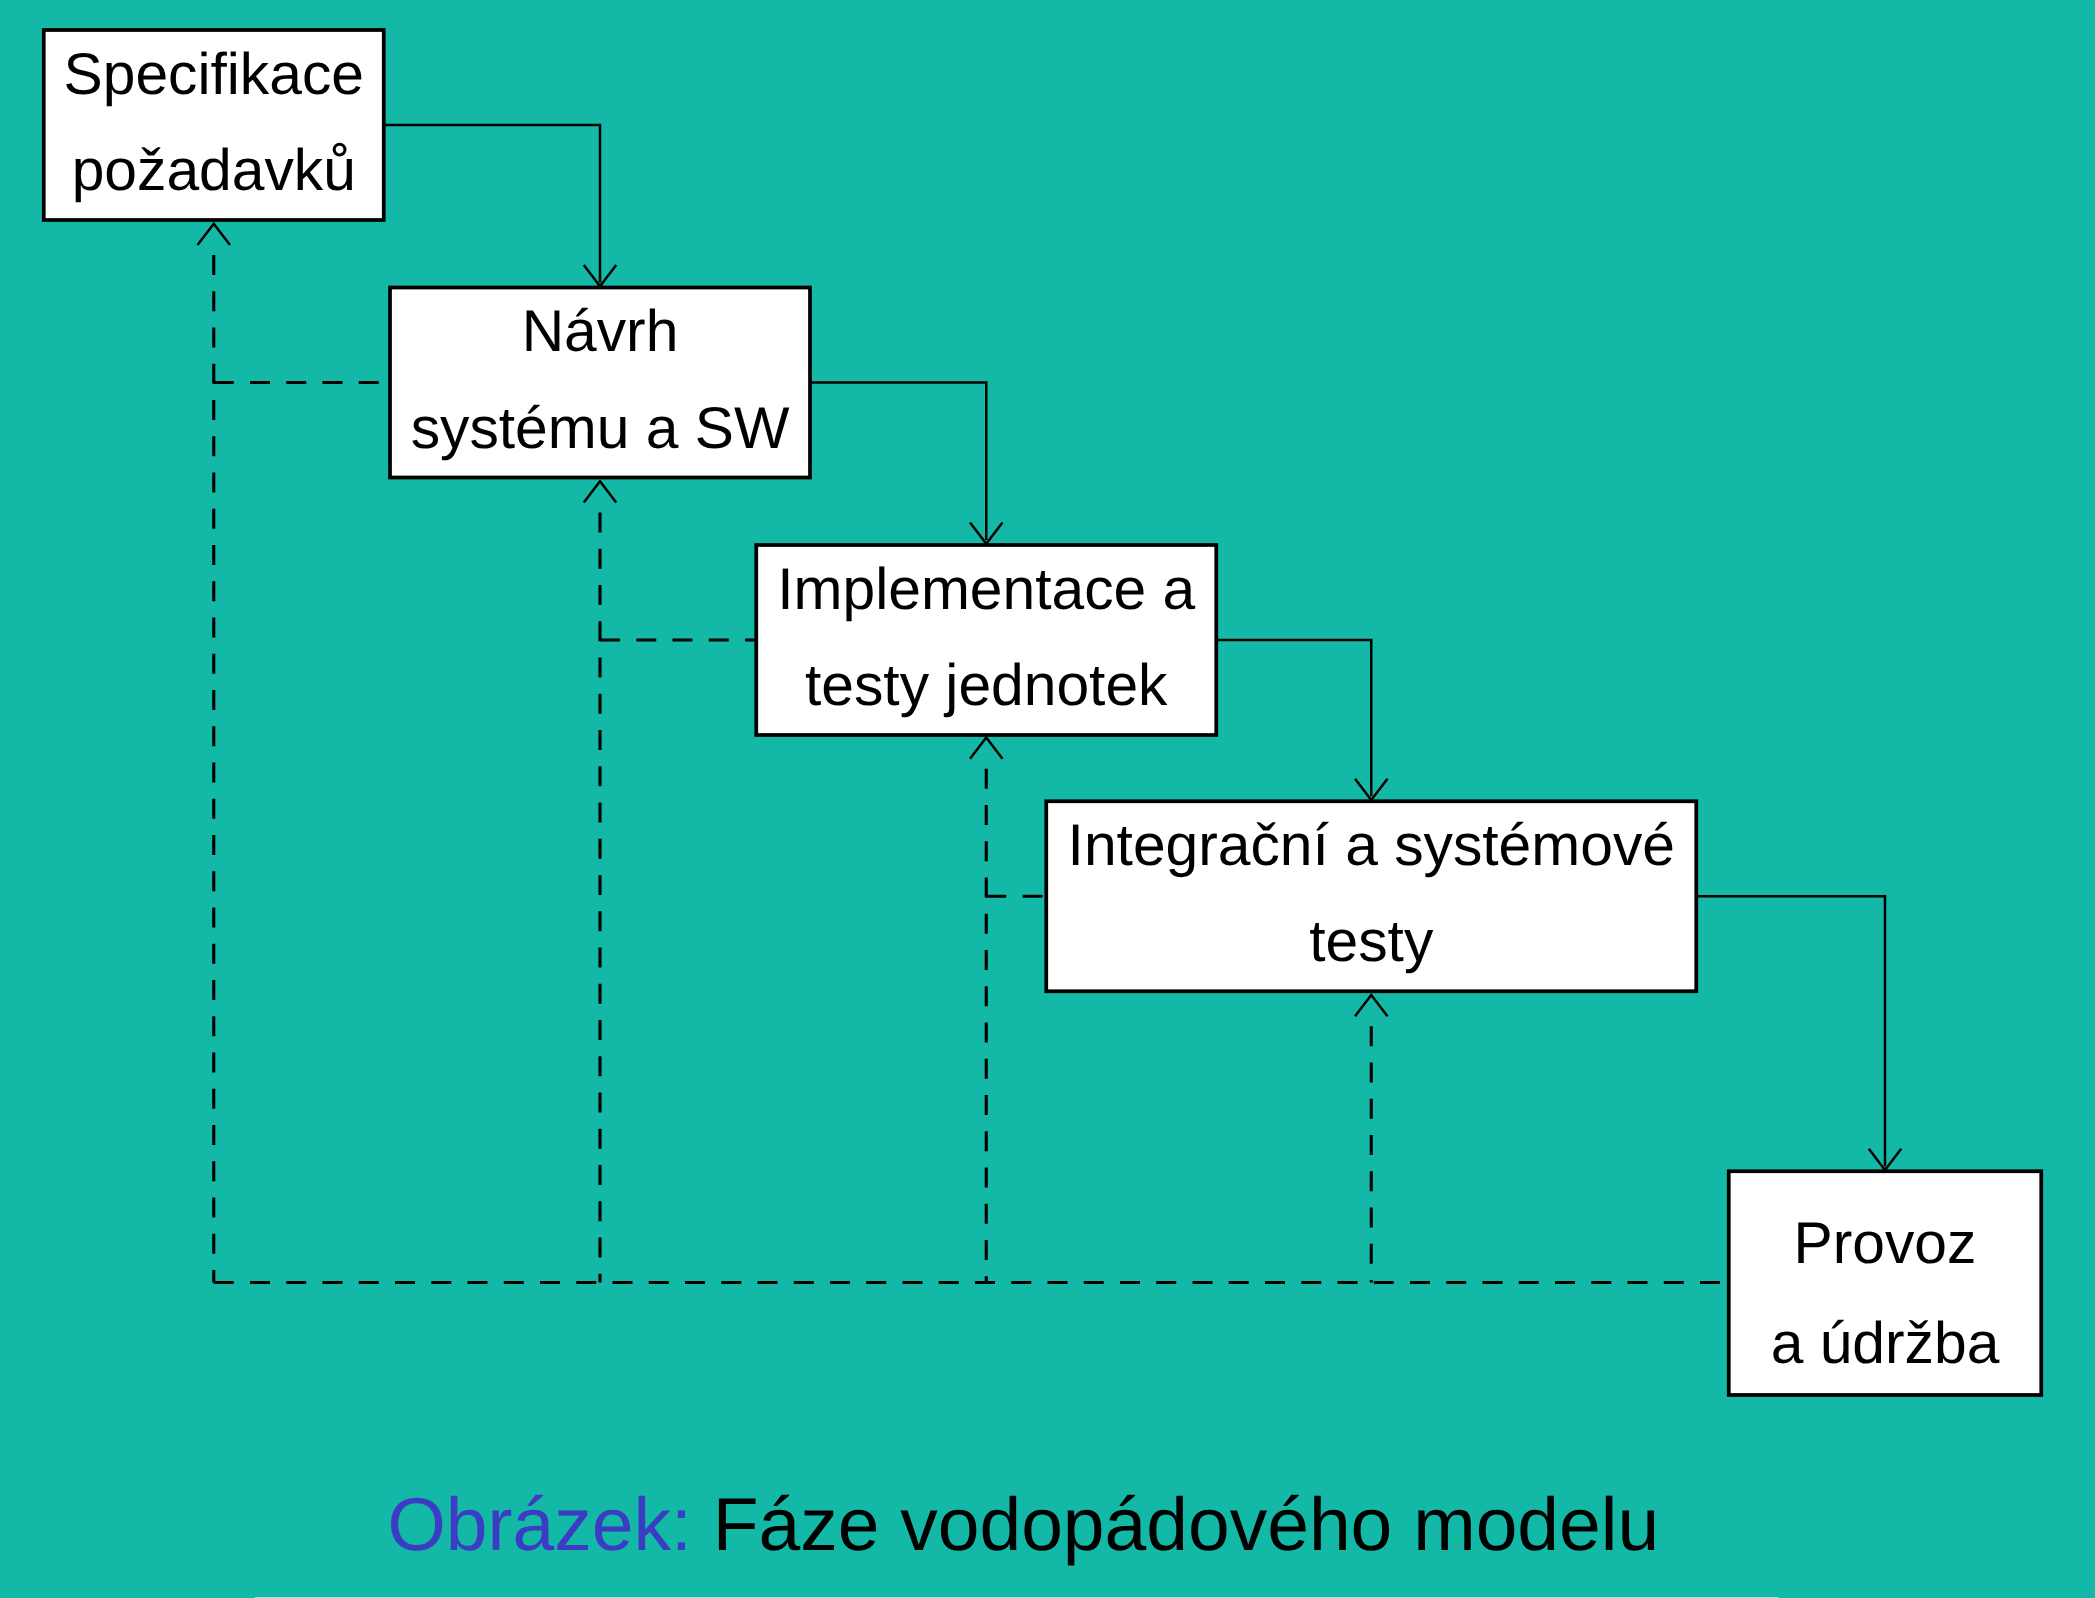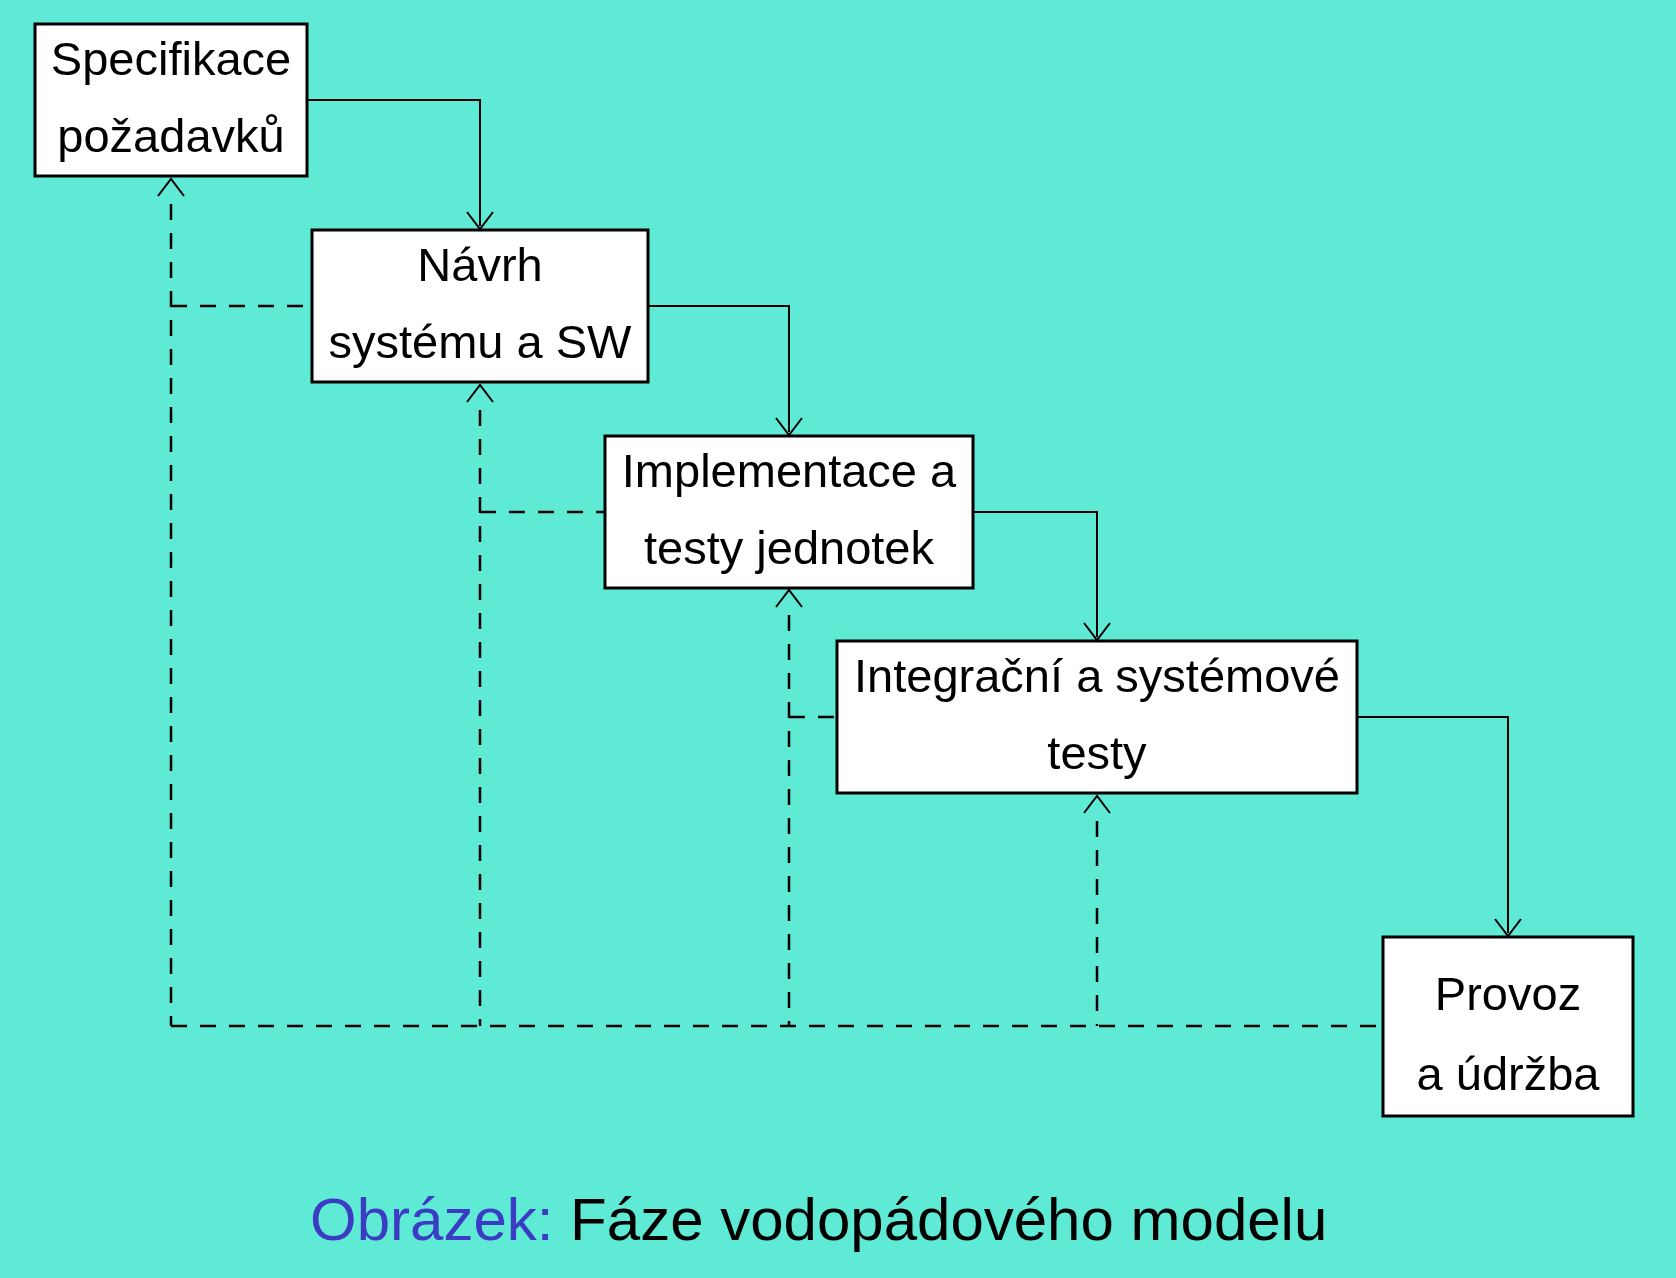--- a/index.html
+++ b/index.html
@@ -1,16 +1,16 @@
 <!DOCTYPE html>
 <html><head>
 <meta charset="utf-8">
 <style>
   html, body { margin: 0; padding: 0; background: #ffffff; }
-  .stage { width: 1676px; height: 1278px; position: relative; background: #5eead4; }
+  .stage { width: 1676px; height: 1278px; position: relative; background: #14b8a6; }
   svg { display: block; }
   svg text {
     font-family: "Liberation Sans", sans-serif;
     fill: #000000;
   }
   .box-rect { fill: #ffffff; stroke: #000000; stroke-width: 3; }
   .box-label { font-size: 47px; text-anchor: middle; }
   .edge-solid { stroke: #000000; stroke-width: 2; fill: none; }
   .edge-dashed { stroke: #000000; stroke-width: 2.5; fill: none; stroke-dasharray: 16 13; }
   .arrowhead { stroke: #000000; stroke-width: 2; fill: none; }

